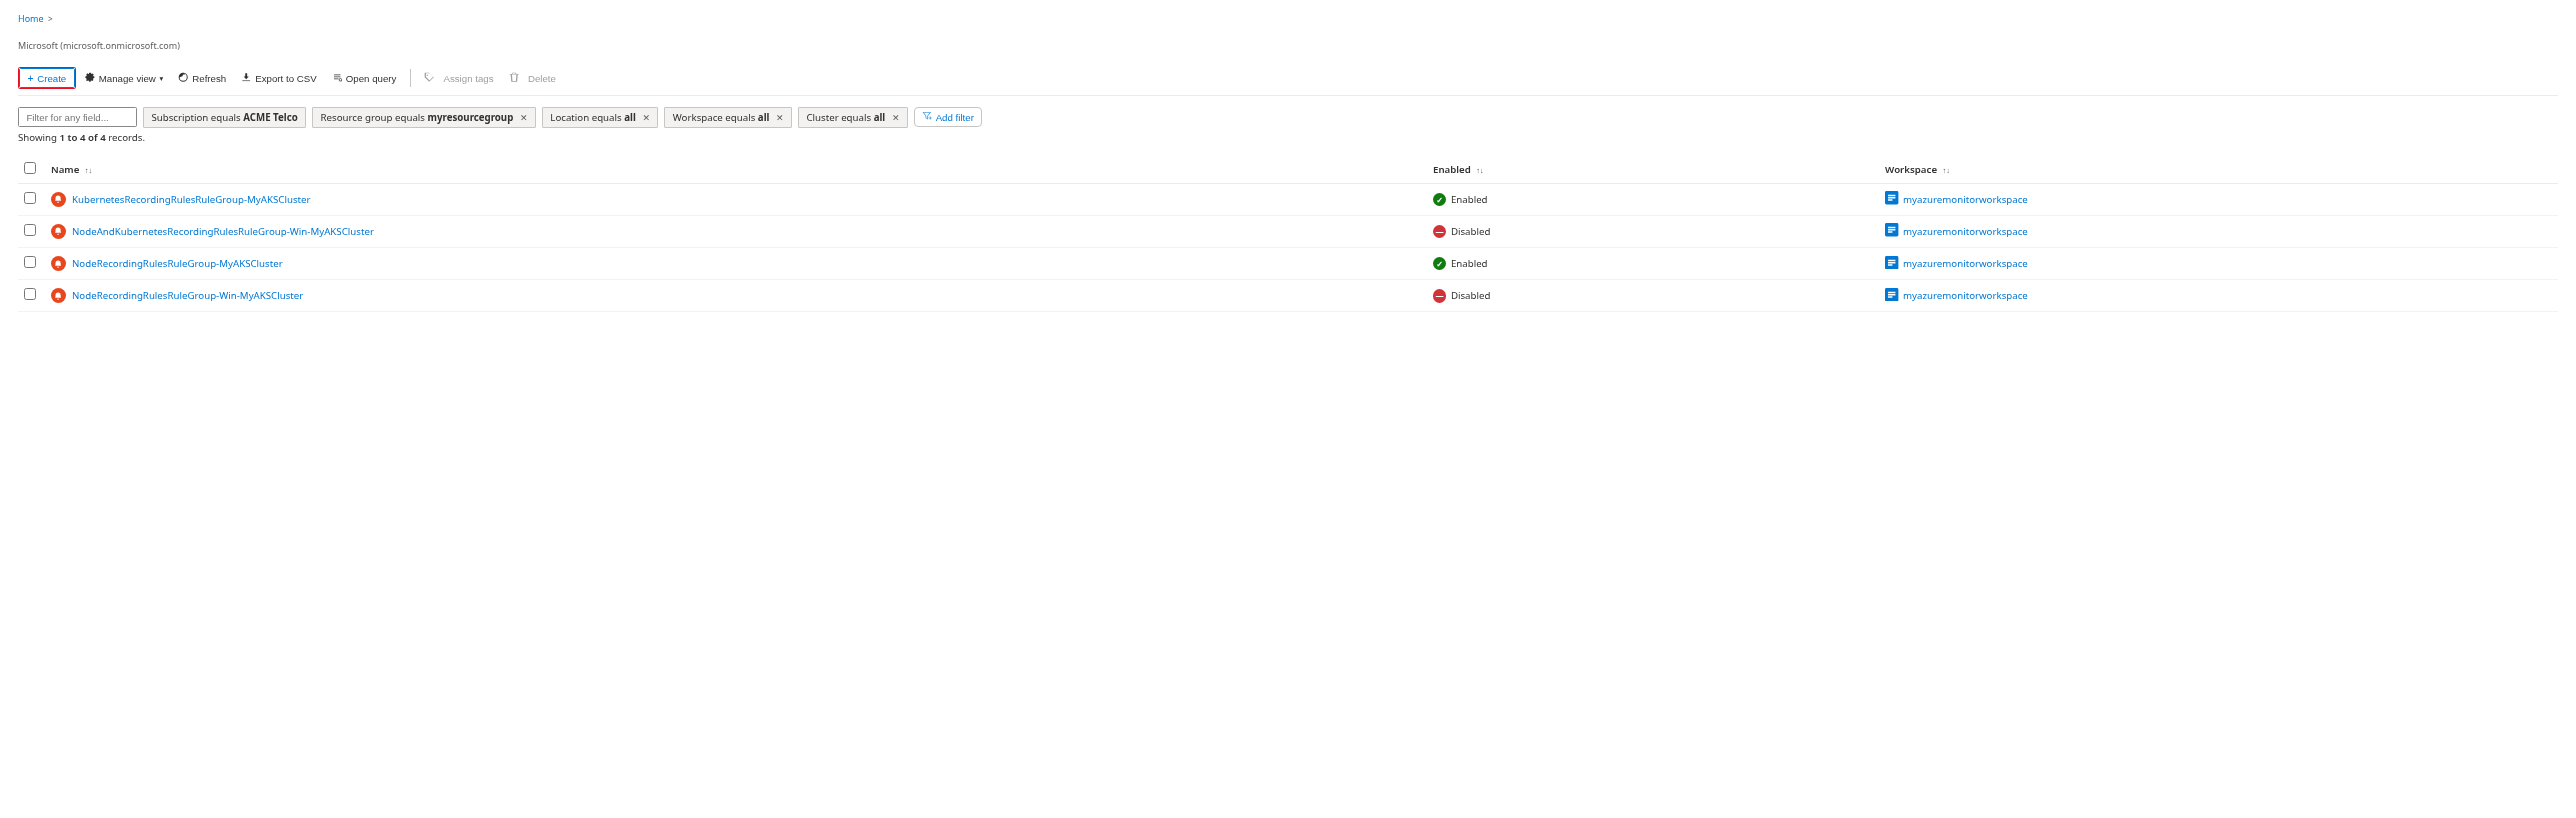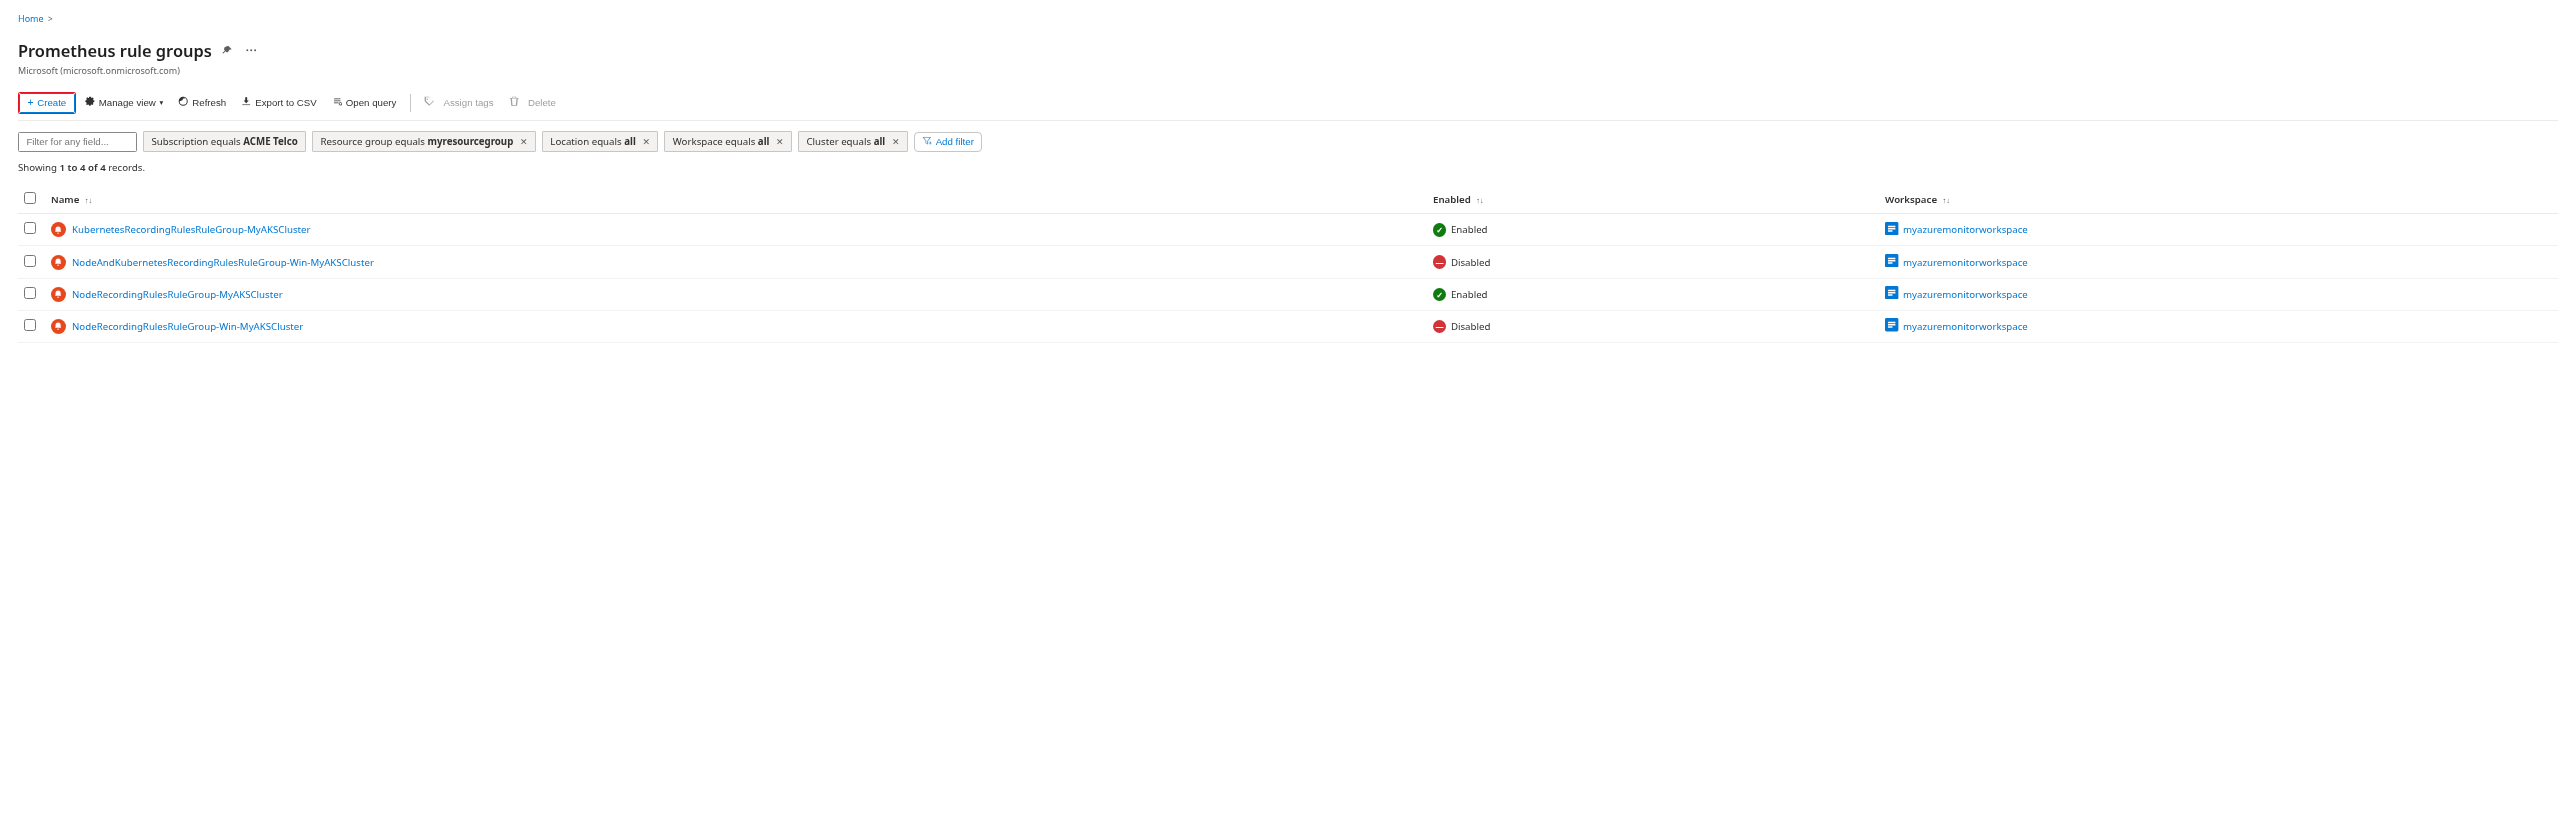--- a/index.html
+++ b/index.html
@@ -100,21 +100,21 @@
     }
     .toolbar-btn-plain.disabled {
       color: #a19f9d;
       cursor: default;
       gap: 9px;
     }
     .filter-bar {
       display: flex;
       align-items: center;
       gap: 6px;
-      margin-bottom: 9px;
+      margin-bottom: 3px;
       flex-wrap: wrap;
     }
     .filter-input {
       border: 0.7px solid #8a8886;
       padding: 3.7px 7.4px;
       font-size: 9.7px;
       border-radius: 1.5px;
       width: 119px;
       color: #605e5c;
       outline: none;
@@ -280,35 +280,20 @@
   </style>
 </head>
 <body>
 
 <div class="breadcrumb">
   <span style="cursor:pointer;">Home</span>
   <span class="breadcrumb-separator">&gt;</span>
 </div>
 
 <div class="page-header">
-  <div class="page-title-row">
-    <span class="page-title">Prometheus rule groups</span>
-    <button class="icon-btn-small pin-icon" title="Pin to dashboard">
-      <svg width="10.4" height="10.4" viewBox="0 0 16 16" fill="currentColor">
-        <path d="M9.5 1L15 6.5l-3.5 1L9 11H7L5.5 9.5 2 13H1v-1l3.5-3.5L3 7l1-3.5L9.5 1z"></path>
-      </svg>
-    </button>
-    <button class="icon-btn-small ellipsis-icon" title="More options">
-      <svg width="10.4" height="10.4" viewBox="0 0 16 16" fill="currentColor">
-        <circle cx="2" cy="8" r="1.5"></circle>
-          <circle cx="8" cy="8" r="1.5"></circle>
-          <circle cx="14" cy="8" r="1.5"></circle>
-      </svg>
-    </button>
-  </div>
   <div class="page-subtitle">Microsoft (microsoft.onmicrosoft.com)</div>
 </div>
 
 <div class="toolbar">
   <div class="create-outline-box">
     <button class="toolbar-btn create-btn">
       <span class="btn-icon">+</span>
       <span>Create</span>
     </button>
   </div>

